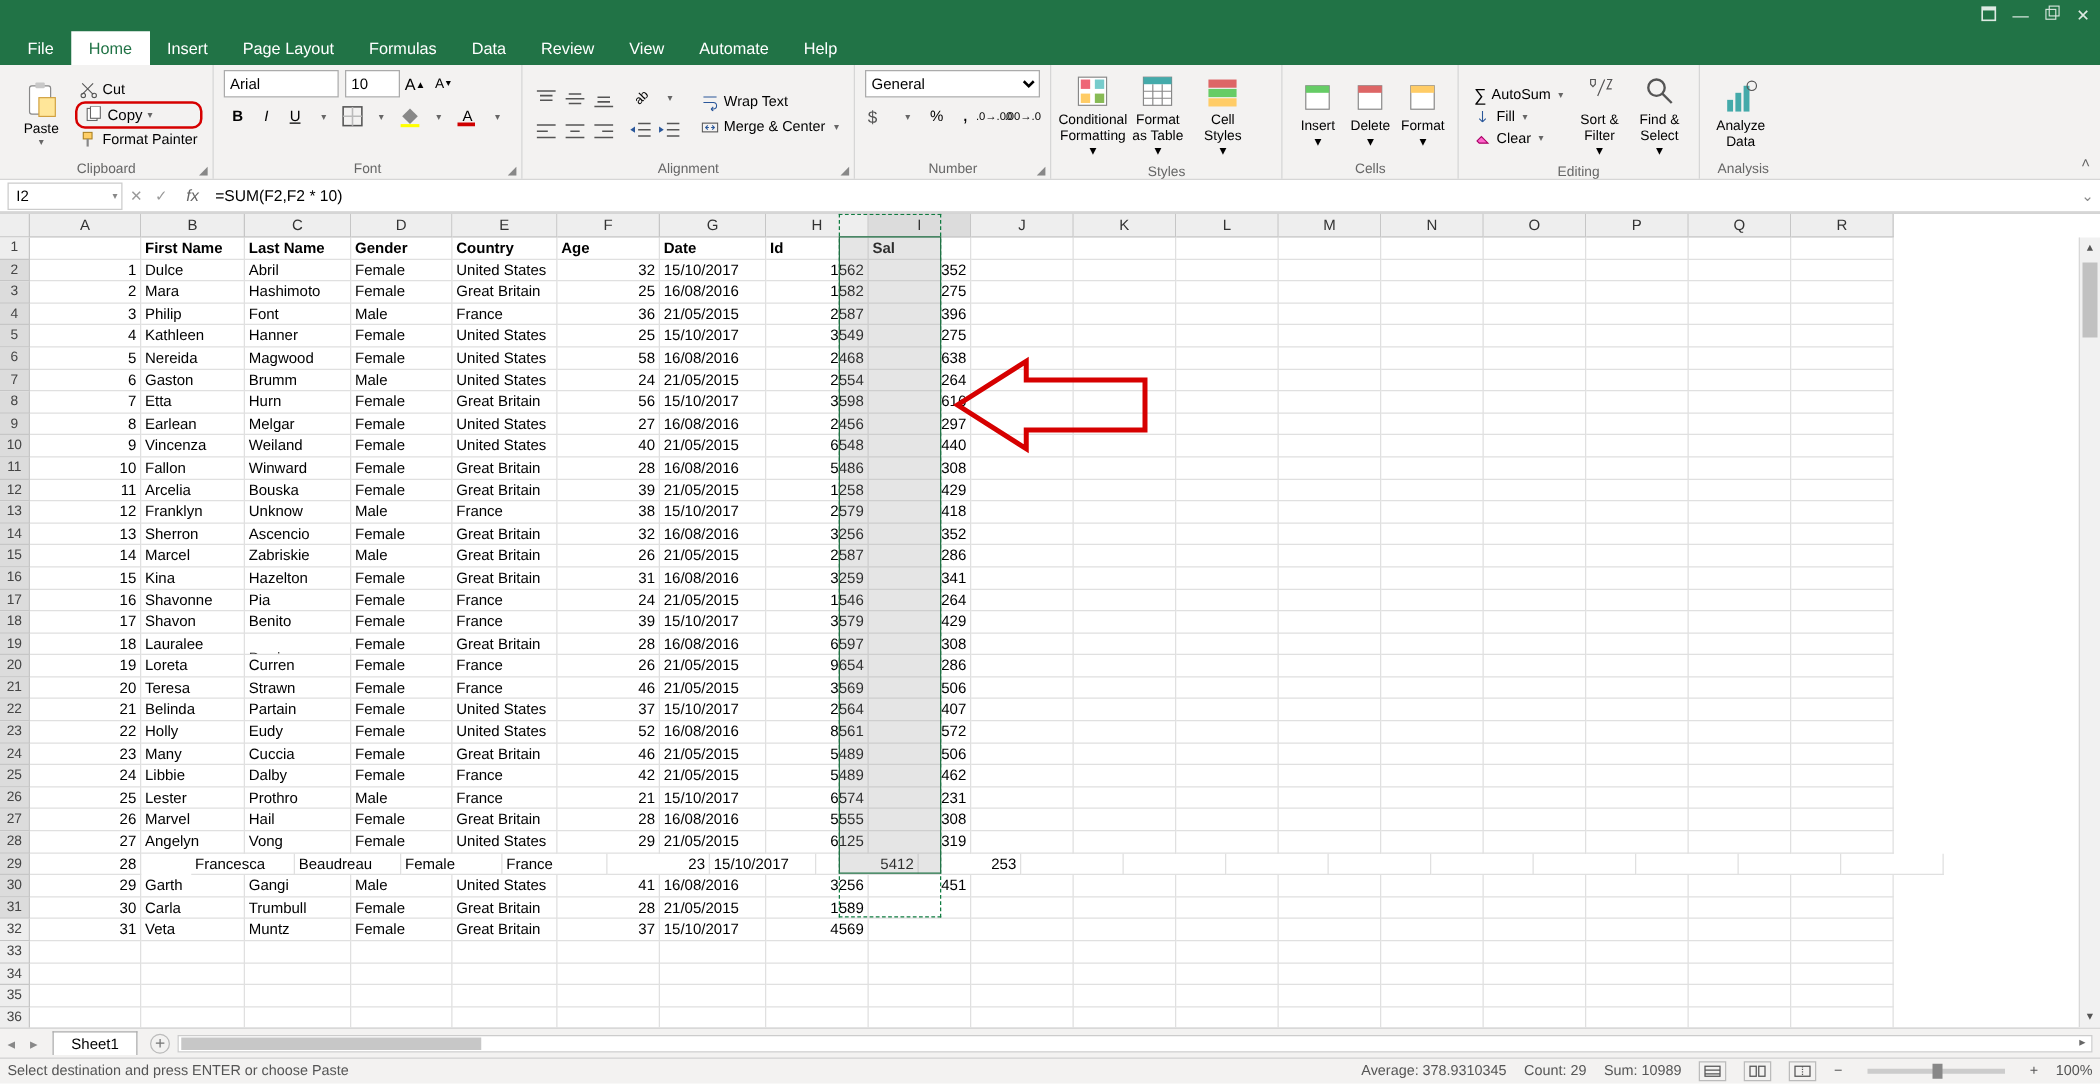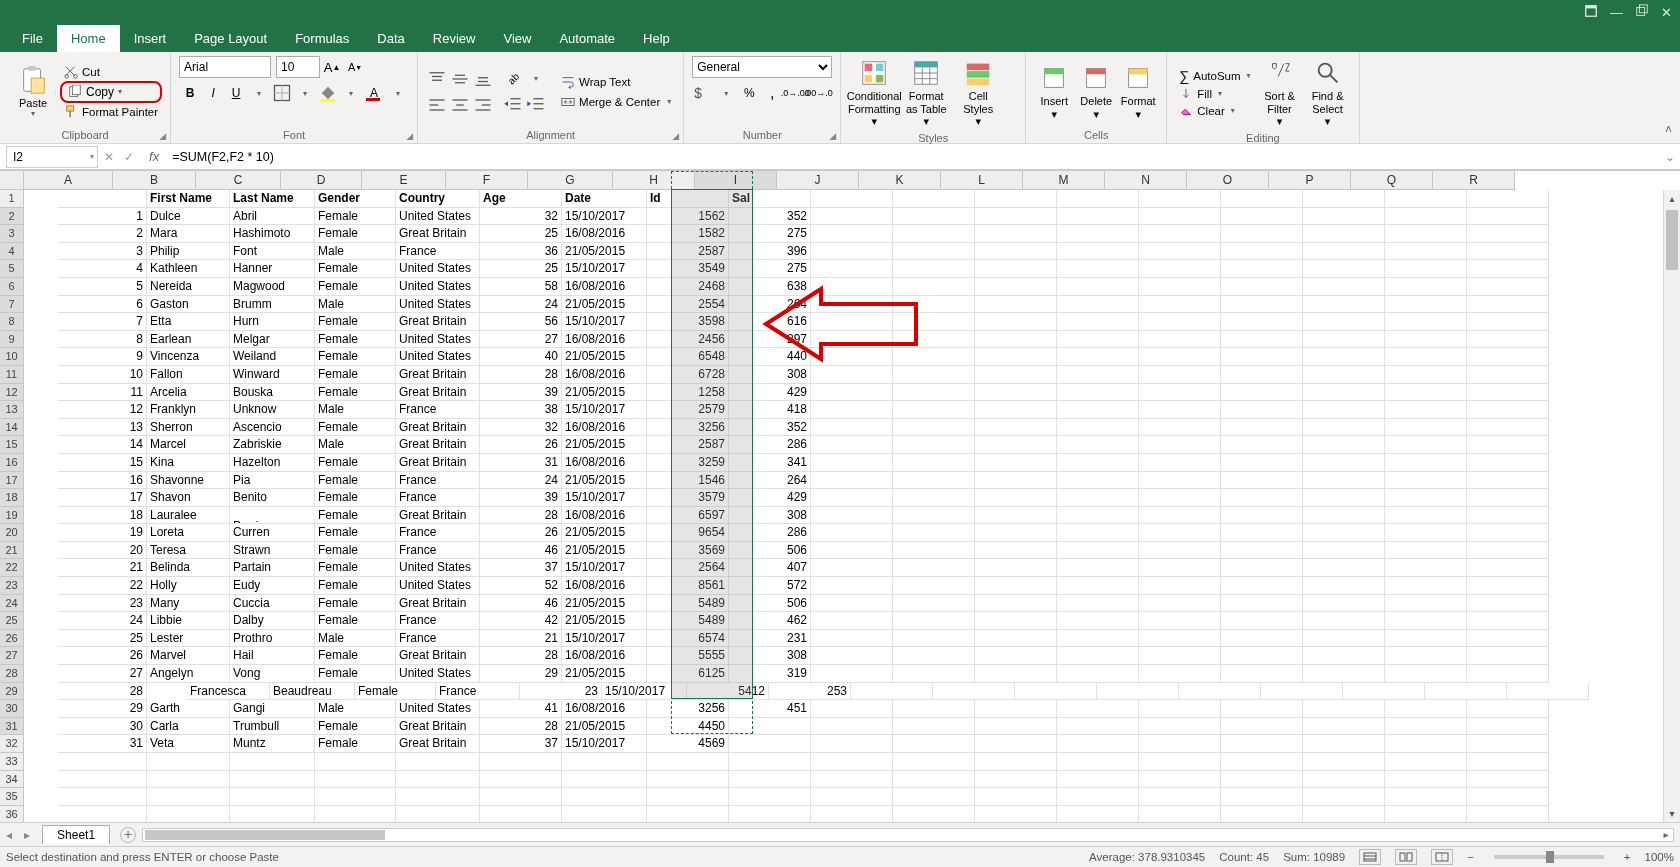--- a/index.html
+++ b/index.html
@@ -38,21 +38,21 @@
 .fbar .expand{ width:20px; text-align:center; color:#888;}
 
 .grid-wrap{ position:relative; height:652px; overflow:hidden; border-top:1px solid #c6c6c6;}
 .corner{ position:absolute; left:0;top:0;width:24px;height:19px; background:#eee; border-right:1px solid #c6c6c6; border-bottom:1px solid #c6c6c6;}
 .colhdrs{ position:absolute; left:24px; top:0; height:19px; display:flex;}
 .colhdr{ background:#eee; border-right:1px solid #c6c6c6; border-bottom:1px solid #c6c6c6; text-align:center; font-size:12px; color:#333; line-height:19px;}
 .colhdr.sel{ background:#dcdcdc;}
 .rowhdrs{ position:absolute; left:0; top:19px; width:24px;}
 .rowhdr{ height:17.6px; background:#eee; border-right:1px solid #c6c6c6; border-bottom:1px solid #c6c6c6; text-align:center; font-size:11px; color:#444; line-height:17.5px;}
 .rowhdr.sel{ background:#dcdcdc;}
-.cells{ position:absolute; left:24px; top:19px;padding-left:34px; }
+.cells{ position:absolute; left:24px; top:19px; }
 .row{ display:flex; height:17.6px;}
 .cell{ border-right:1px solid #e0e0e0; border-bottom:1px solid #e0e0e0; font-size:12px; padding:0 3px; line-height:17px; white-space:nowrap; overflow:hidden;}
 .cell.num{ text-align:right; }
 .cell.hdr{ font-weight:700;}
 
 .ants{ position:absolute; border:1.5px dashed #107c41; pointer-events:none;}
 .sel-fill{ position:absolute; background:rgba(160,160,160,.28); border:1.5px solid #217346; pointer-events:none;}
 .vscroll{ position:absolute; right:0; top:19px; bottom:0; width:17px; background:#f1f1f1; border-left:1px solid #d8d8d8;}
 .vscroll .up,.vscroll .dn{ height:17px; text-align:center; font-size:10px; color:#555; line-height:17px;}
 .vscroll .thumb{ position:absolute; left:2px; right:2px; top:20px; height:60px; background:#c1c1c1;}
@@ -368,20 +368,34 @@
             <path d="M8 6h4v4l-2 2-2-2zM20 6l-6 14M22 6h4l-4 8h4" stroke="#555" fill="none"></path>
           </svg><span>Sort &amp; Filter</span> ▾</div>
       <div class="bigbtn" style="width:46px"><svg viewBox="0 0 32 32">
             <circle cx="13" cy="13" r="7" fill="none" stroke="#555" stroke-width="2"></circle>
             <line x1="18" y1="18" x2="26" y2="26" stroke="#555" stroke-width="2"></line>
           </svg><span>Find &amp; Select</span> ▾</div>
     </div>
     <div class="label"><span>Editing</span></div>
   </div>
 
+  <div class="group" style="min-width:70px;border-right:none">
+    <div class="body">
+      <div class="bigbtn">
+          <svg viewBox="0 0 32 32">
+            <rect x="4" y="18" width="5" height="10" fill="#4aa"></rect>
+            <rect x="11" y="12" width="5" height="16" fill="#4aa"></rect>
+            <rect x="18" y="6" width="5" height="22" fill="#4aa"></rect>
+            <circle cx="25" cy="6" r="4" fill="none" stroke="#555"></circle>
+          </svg>
+          <span>Analyze Data</span>
+        </div>
+    </div>
+    <div class="label"><span>Analysis</span></div>
+  </div>
 
   <span class="collapse">˄</span>
 </div>
 
 <div class="fbar">
   <input class="namebox" value="I2" style="">
   <span style="font-size:8px;color:#888;margin-left:-14px">▾</span>
   <div class="fcontrols">
     <span>✕</span>
     <span>✓</span>
@@ -653,21 +667,21 @@
         <div class="cell" style="width: 82px;"></div>
       </div>
       <div class="row">
         <div class="cell num" style="width: 89px;">10</div>
         <div class="cell" style="width: 83px;">Fallon</div>
         <div class="cell" style="width: 85px;">Winward</div>
         <div class="cell" style="width: 81px;">Female</div>
         <div class="cell" style="width: 84px;">Great Britain</div>
         <div class="cell num" style="width: 82px;">28</div>
         <div class="cell" style="width: 85px;">16/08/2016</div>
-        <div class="cell num" style="width: 82px;">6728</div>
+        <div class="cell num" style="width: 82px;">5486</div>
         <div class="cell num" style="width: 82px;">308</div>
         <div class="cell" style="width: 82px;"></div>
         <div class="cell" style="width: 82px;"></div>
         <div class="cell" style="width: 82px;"></div>
         <div class="cell" style="width: 82px;"></div>
         <div class="cell" style="width: 82px;"></div>
         <div class="cell" style="width: 82px;"></div>
         <div class="cell" style="width: 82px;"></div>
         <div class="cell" style="width: 82px;"></div>
         <div class="cell" style="width: 82px;"></div>
@@ -1053,21 +1067,21 @@
         <div class="cell" style="width: 82px;"></div>
       </div>
       <div class="row">
         <div class="cell num" style="width: 89px;">30</div>
         <div class="cell" style="width: 83px;">Carla</div>
         <div class="cell" style="width: 85px;">Trumbull</div>
         <div class="cell" style="width: 81px;">Female</div>
         <div class="cell" style="width: 84px;">Great Britain</div>
         <div class="cell num" style="width: 82px;">28</div>
         <div class="cell" style="width: 85px;">21/05/2015</div>
-        <div class="cell num" style="width: 82px;">4450</div>
+        <div class="cell num" style="width: 82px;">1589</div>
         <div class="cell num" style="width: 82px;"></div>
         <div class="cell" style="width: 82px;"></div>
         <div class="cell" style="width: 82px;"></div>
         <div class="cell" style="width: 82px;"></div>
         <div class="cell" style="width: 82px;"></div>
         <div class="cell" style="width: 82px;"></div>
         <div class="cell" style="width: 82px;"></div>
         <div class="cell" style="width: 82px;"></div>
         <div class="cell" style="width: 82px;"></div>
         <div class="cell" style="width: 82px;"></div>
@@ -1194,21 +1208,21 @@
     <div class="harrow" style="left:0">◂</div>
     <div class="hthumb"></div>
     <div class="harrow" style="right:0">▸</div>
   </div>
 </div>
 
 <div class="status">
   <span>Select destination and press ENTER or choose Paste</span>
   <div class="right">
     <span>Average: 378.9310345</span>
-    <span>Count: 45</span>
+    <span>Count: 29</span>
     <span>Sum: 10989</span>
     <div class="viewbtn">
         <svg width="14" height="10" viewBox="0 0 14 10">
           <rect x="1" y="1" width="12" height="8" fill="none" stroke="#555"></rect>
           <line x1="1" y1="4" x2="13" y2="4" stroke="#555"></line>
           <line x1="1" y1="7" x2="13" y2="7" stroke="#555"></line>
         </svg>
       </div>
     <div class="viewbtn">
         <svg width="14" height="10" viewBox="0 0 14 10">

